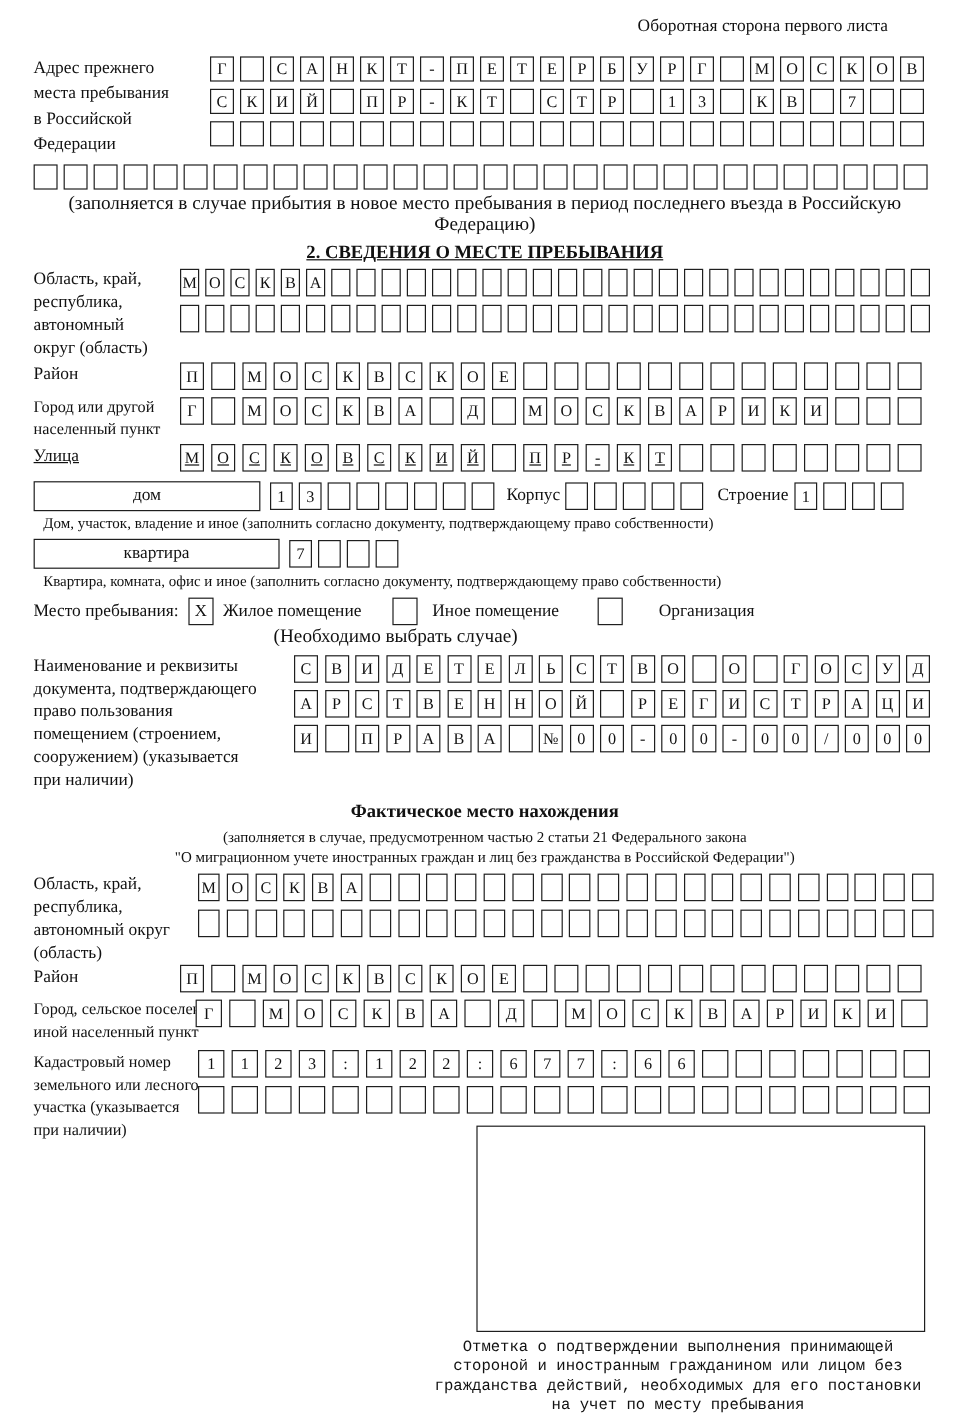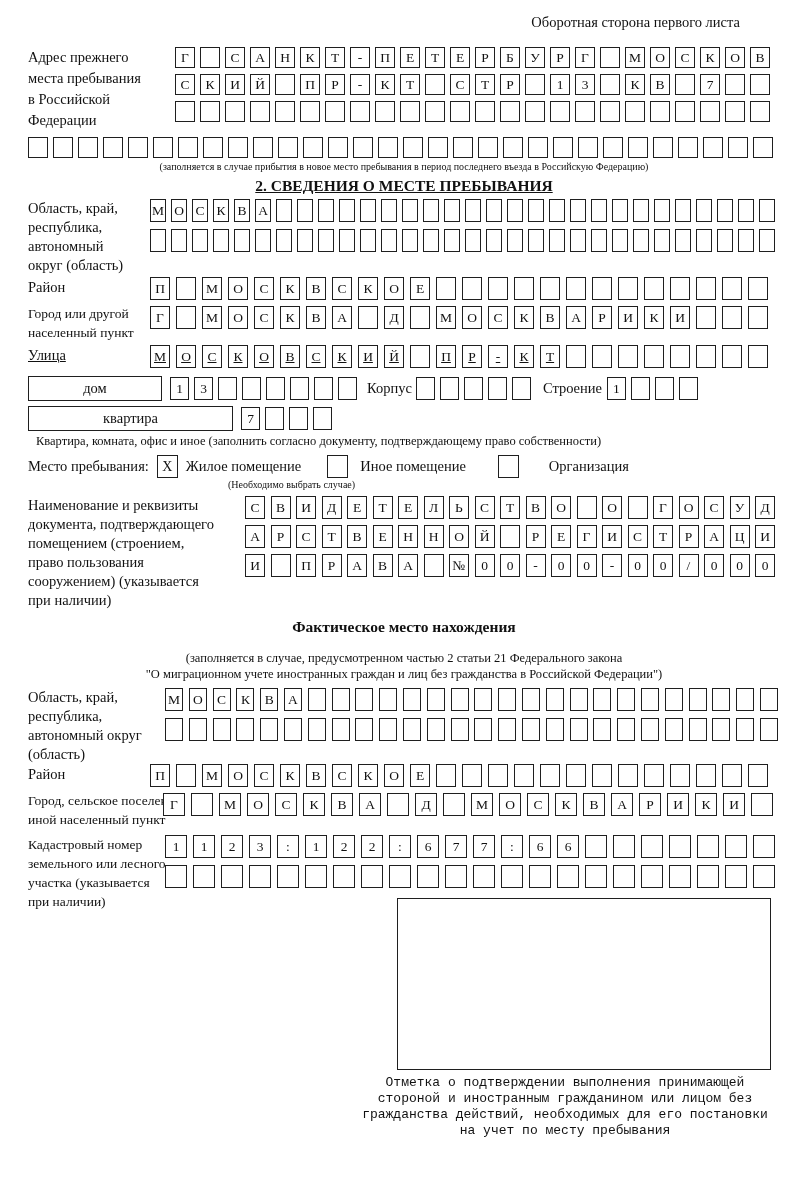--- a/index.html
+++ b/index.html
@@ -26,21 +26,21 @@
   }
   .r24a { gap: 5px; }   .r24a .cell { width: 20px; height: 21px; }
   .r30a { gap: 5px; }   .r30a .cell { width: 20px; height: 21px; }
   .r30b { gap: 5px; }   .r30b .cell { width: 16px; height: 23px; }
   .r24b { gap: 6px; }   .r24b .cell { width: 20px; height: 23px; }
   .r21  { gap: 5.5px; } .r21 .cell  { width: 20px; height: 23px; }
   .r26  { gap: 5.8px; } .r26 .cell  { width: 18px; height: 23px; }
   .r22  { gap: 6px; }   .r22 .cell  { width: 22px; height: 23px; }
   .rh   { gap: 5px; }   .rh .cell   { width: 19px; height: 23px; }
 
-  .note { font-size: 10px; text-align: center; }
+  .note { font-size: 16px; text-align: center; }
   .caption { font-size: 12.5px; padding-left: 8px; }
   .sec-title { text-align: center; font-weight: bold; font-size: 15.5px; }
 
   .wide-box {
     border: 1.6px solid #1f1f1f; height: 25px;
     display: flex; align-items: center; justify-content: center;
     font-size: 14.5px;
   }
   .inline-row { display: flex; align-items: center; }
   .cbx {
@@ -345,21 +345,21 @@
         <span class="cell"></span>
         <span class="cell"></span>
         <span class="cell"></span>
         <span class="cell"></span>
         <span class="cell"></span>
         <span class="cell"></span>
       </div>
   </div>
 
   <div class="inline-row" style="margin-top:8px;">
-    <div class="wide-box" style="width:134px;">дом</div>
+    <div class="wide-box" style="width:189px;">дом</div>
     <div class="cells rh" style="margin-left:8px;">
         <span class="cell">1</span>
         <span class="cell">3</span>
         <span class="cell"></span>
         <span class="cell"></span>
         <span class="cell"></span>
         <span class="cell"></span>
         <span class="cell"></span>
         <span class="cell"></span>
       </div>
@@ -372,20 +372,21 @@
         <span class="cell"></span>
       </div>
     <div class="lbl" style="margin-left:12px;">Строение</div>
     <div class="cells rh" style="margin-left:5px;">
         <span class="cell">1</span>
         <span class="cell"></span>
         <span class="cell"></span>
         <span class="cell"></span>
       </div>
   </div>
+  <div class="caption" style="margin-top:3px;">Дом, участок, владение и иное (заполнить согласно документу, подтверждающему право собственности)</div>
 
   <div class="inline-row" style="margin-top:5px;">
     <div class="wide-box" style="width:205px;">квартира</div>
     <div class="cells rh" style="margin-left:8px;">
         <span class="cell">7</span>
         <span class="cell"></span>
         <span class="cell"></span>
         <span class="cell"></span>
       </div>
   </div>
@@ -399,22 +400,22 @@
     <div class="lbl" style="margin-left:12px;">Иное помещение</div>
     <span class="cbx" style="margin-left:32px;"></span>
     <div class="lbl" style="margin-left:30px;">Организация</div>
   </div>
   <div class="note" style="text-align:left; margin-left:200px; margin-top:1px;">(Необходимо выбрать случае)</div>
 
   <div class="field" style="margin-top:6px; height:116px;">
     <div class="lbl" style="width:217px; line-height:19px;">
         <div class="line">Наименование и реквизиты</div>
         <div class="line">документа, подтверждающего</div>
+        <div class="line">право пользования</div>
         <div class="line">помещением (строением,</div>
-        <div class="line">право пользования</div>
         <div class="line">сооружением) (указывается</div>
         <div class="line">при наличии)</div>
       </div>
     <div class="rows" style="gap:6px;">
       <div class="cells r21">
           <span class="cell">С</span>
           <span class="cell">В</span>
           <span class="cell">И</span>
           <span class="cell">Д</span>
           <span class="cell">Е</span>
@@ -478,21 +479,21 @@
           <span class="cell">0</span>
           <span class="cell">/</span>
           <span class="cell">0</span>
           <span class="cell">0</span>
           <span class="cell">0</span>
         </div>
     </div>
   </div>
 
   <div class="sec-title" style="margin-top:6px;">Фактическое место нахождения</div>
-  <div class="fact-notes" style="margin-top:14px;">
+  <div class="fact-notes" style="margin-top:4px;">
       <div class="line">(заполняется в случае, предусмотренном частью 2 статьи 21 Федерального закона</div>
       <div class="line">"О миграционном учете иностранных граждан и лиц без гражданства в Российской Федерации")</div>
     </div>
 
   <div class="field" style="margin-top:6px; height:76px;">
     <div class="lbl" style="width:137px; line-height:19px;">
         <div class="line">Область, край,</div>
         <div class="line">республика,</div>
         <div class="line">автономный округ</div>
         <div class="line">(область)</div>

